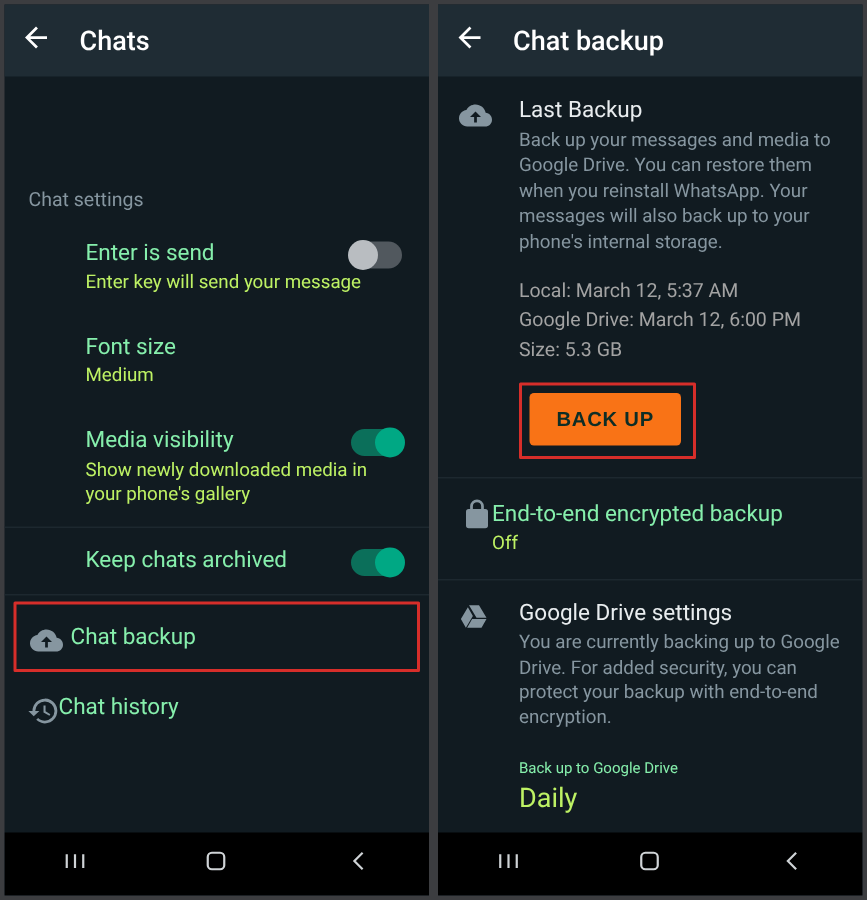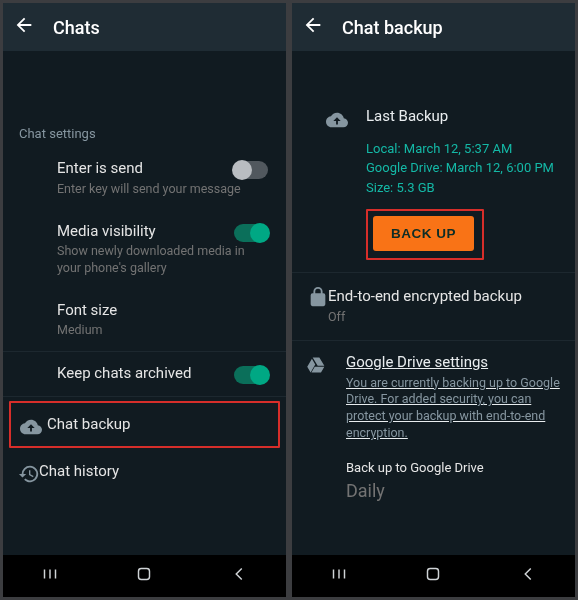--- a/index.html
+++ b/index.html
@@ -64,26 +64,26 @@
     top: 12px;
     width: 24px;
     height: 24px;
     color: #8696a0;
     display:flex; align-items:center; justify-content:center;
   }
   .row .lead-icon svg { width: 22px; height: 22px; fill: #8696a0; }
   .row-text { flex: 1; padding-right: 8px; }
   .row-title {
     font-size: 15px;
-    color: #e5e5e5;
+    color: #86efac;
     line-height: 1.3;
   }
   .row-sub {
     font-size: 12.5px;
-    color: #737373;
+    color: #bef264;
     line-height: 1.35;
     margin-top: 2px;
   }
   .toggle {
     width: 34px;
     height: 18px;
     border-radius: 10px;
     position: absolute;
     right: 18px;
     top: 14px;
@@ -128,71 +128,69 @@
     justify-content: space-around;
     flex-shrink:0;
   }
   .nav-btn { color:#cfd3d6; }
   .nav-btn svg { width:22px; height:22px; stroke:#cfd3d6; fill:none; stroke-width:1.6; }
 
   
   .big-block {
     padding: 12px 16px 12px 54px;
     position: relative;
-    margin-left: 20px;
   }
   .big-block .lead-icon {
     position:absolute; left:14px; top:14px;
     width:24px;height:24px;
   }
   .big-block .lead-icon svg { width:22px;height:22px; fill:#8696a0;}
   .block-title {
     font-size: 15px;
     color: #e9edef;
     margin-bottom: 4px;
   }
   .block-desc {
     font-size: 12.5px;
     color: #8696a0;
     line-height: 1.35;
   }
   .status-lines {
     margin-top: 14px;
     font-size: 13px;
-    color: #14b8a6;
+    color: #a3a3a3;
     line-height: 1.5;
   }
   .backup-btn-wrap {
     margin-top: 12px;
     display:inline-block;
     padding: 5px 8px 7px 5px;
   }
   .backup-btn {
     background: #f97316;
     color: #0d2d26;
     font-weight: 600;
     font-size: 13.5px;
     letter-spacing: 0.5px;
     padding: 10px 18px;
     border: none;
     border-radius: 3px;
   }
   .gd-block {
     padding: 12px 12px 10px 54px;
     position:relative;
-    text-decoration:underline;
   }
   .gd-block .lead-icon {
     position:absolute; left:14px; top:14px; width:24px;height:24px;
   }
   .gd-block .lead-icon svg { width:20px;height:20px; fill:#8696a0;}
   .sub-item {
     padding: 8px 16px 8px 54px;
   }
-  .sub-item .row-title { font-size: 13px; }
+  .sub-item .row-title { font-size: 10px; }
   .sub-item .row-sub { font-size: 18px; }
 </style>
 </head>
 <body>
 
 <div class="phone">
   <div class="appbar">
     <span class="back-arrow">
       <svg viewBox="0 0 24 24">
           <path d="M20 11H7.8l5.6-5.6L12 4l-8 8 8 8 1.4-1.4L7.8 13H20z" fill="#ffffff"></path>
@@ -207,31 +205,31 @@
     <div class="row">
       <div class="row-text">
         <div class="row-title">Enter is send</div>
         <div class="row-sub">Enter key will send your message</div>
       </div>
       <div class="toggle off"></div>
     </div>
 
     <div class="row">
       <div class="row-text">
+        <div class="row-title">Font size</div>
+        <div class="row-sub">Medium</div>
+      </div>
+    </div>
+
+    <div class="row">
+      <div class="row-text">
         <div class="row-title">Media visibility</div>
         <div class="row-sub">Show newly downloaded media in your phone's gallery</div>
       </div>
       <div class="toggle on"></div>
-    </div>
-
-    <div class="row">
-      <div class="row-text">
-        <div class="row-title">Font size</div>
-        <div class="row-sub">Medium</div>
-      </div>
     </div>
 
     <div class="divider"></div>
 
 
     <div class="row">
       <div class="row-text">
         <div class="row-title">Keep chats archived</div>
       </div>
       <div class="toggle on"></div>
@@ -286,20 +284,21 @@
   </div>
 
   <div class="content">
     <div class="big-block">
       <span class="lead-icon">
         <svg viewBox="0 0 24 24">
             <path d="M19.4 10c-.7-3.4-3.7-6-7.4-6-2.9 0-5.4 1.6-6.6 4C2.3 8.4 0 10.9 0 14c0 3.3 2.7 6 6 6h13c2.8 0 5-2.2 5-5 0-2.6-2-4.8-4.6-5zM13 13v4h-2v-4H8l4-4 4 4h-3z"></path>
           </svg>
       </span>
       <div class="block-title">Last Backup</div>
+      <div class="block-desc">Back up your messages and media to Google Drive. You can restore them when you reinstall WhatsApp. Your messages will also back up to your phone's internal storage.</div>
       <div class="status-lines">
         <div>Local: March 12, 5:37 AM</div>
         <div>Google Drive: March 12, 6:00 PM</div>
         <div>Size: 5.3 GB</div>
       </div>
       <div class="backup-btn-wrap highlight-red">
         <button class="backup-btn">BACK UP</button>
       </div>
     </div>
 

